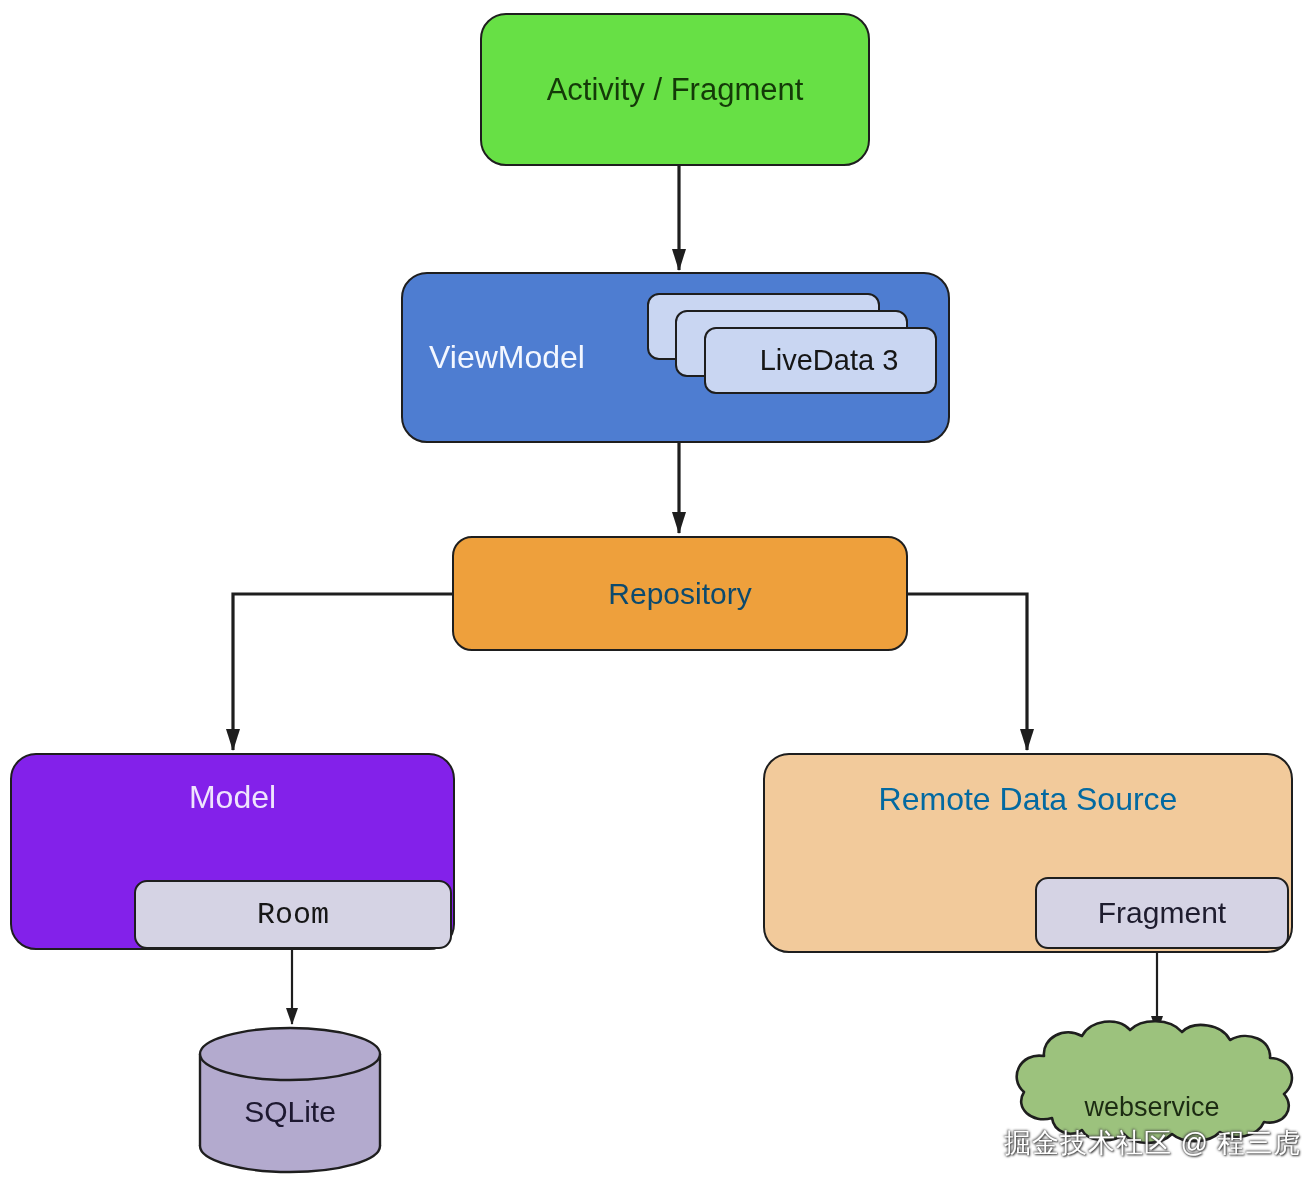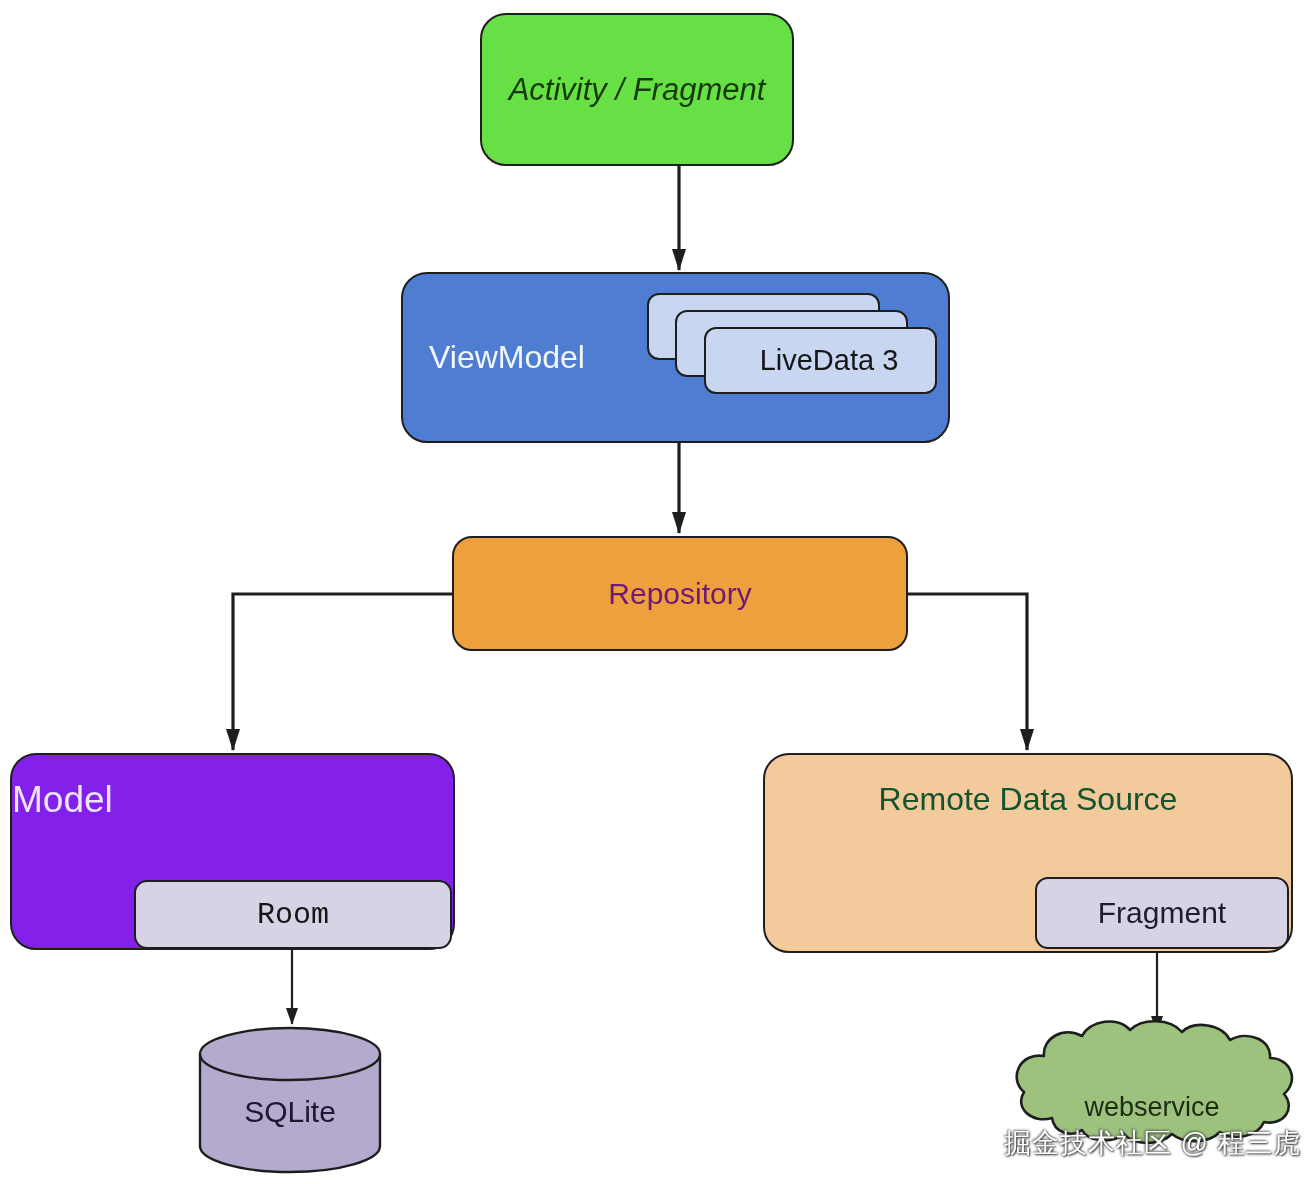--- a/index.html
+++ b/index.html
@@ -15,47 +15,47 @@
   .edge.main{stroke-width:3.2px;}
   .edge.thin{stroke-width:2.2px;}
   .cyl{fill:var(--sqlite,#B3AACE);stroke:var(--border,#1e1e1e);stroke-width:2.4px;}
   .cyl-fill{fill:var(--sqlite,#B3AACE);stroke:none;}
   .cyl-side{stroke:var(--border,#1e1e1e);stroke-width:2.4px;}
   .cloud{fill:var(--cloud,#9CC27D);stroke:var(--border,#1e1e1e);stroke-width:2.6px;stroke-linejoin:round;}
 
   .box{position:absolute;box-sizing:border-box;border:2.5px solid var(--border,#1e1e1e);}
   .flexc{display:flex;align-items:center;justify-content:center;}
 
-  .activity{left:480px;top:13px;width:314px;height:153px;background:var(--green,#67E045);
-            border-radius:26px;font-size:31px;color:#143a08;font-style:italic;}
+  .activity{left:480px;top:13px;width:390px;height:153px;background:var(--green,#67E045);
+            border-radius:26px;font-size:31px;color:#143a08;}
   .viewmodel{left:401px;top:272px;width:549px;height:171px;background:var(--blue,#4E7DD1);
              border-radius:26px;}
   .vm-label{position:absolute;left:26px;top:0;height:100%;display:flex;align-items:center;
             font-size:32px;color:#f3f7ff;}
   .card{position:absolute;width:233px;height:67px;background:var(--card,#C9D6F2);
         border:2.2px solid var(--border,#1e1e1e);border-radius:12px;box-sizing:border-box;padding-left:17px;}
   .card.back{left:244px;top:19px;}
   .card.mid{left:272px;top:36px;}
   .card.front{left:301px;top:53px;font-size:29px;color:#161616;}
 
   .repository{left:452px;top:536px;width:456px;height:115px;background:var(--orange,#EEA03C);
-              border-radius:20px;font-size:30px;color:#701a75;}
+              border-radius:20px;font-size:30px;color:#0c4a6e;}
 
   .model{left:10px;top:753px;width:445px;height:197px;background:var(--purple,#8321EA);
          border-radius:26px;}
-  .model-label{position:absolute;left:0;right:0;top:24px;text-align:left;
-               font-size:37px;color:#efe4fd;}
+  .model-label{position:absolute;left:0;right:0;top:24px;text-align:center;
+               font-size:32px;color:#efe4fd;}
   .room{position:absolute;left:122px;top:125px;width:318px;height:69px;
         background:var(--lavender,#D5D3E4);border:2.2px solid var(--border,#1e1e1e);
         border-radius:13px;box-sizing:border-box;font-size:30px;color:#161616;font-family:Liberation Mono, monospace;}
 
   .rds{left:763px;top:753px;width:530px;height:200px;background:var(--tan,#F2CA9B);
        border-radius:26px;}
   .rds-label{position:absolute;left:0;right:0;top:26px;text-align:center;
-             font-size:32px;color:#14532d;}
+             font-size:32px;color:#0369a1;}
   .retrofit{position:absolute;left:270px;top:122px;width:254px;height:72px;
             background:var(--lavender,#D5D3E4);border:2.2px solid var(--border,#1e1e1e);
             border-radius:13px;box-sizing:border-box;font-size:30px;color:#1e1c2e;}
 
   .sqlite-label{position:absolute;left:200px;top:1094px;width:180px;text-align:center;
                 font-size:30px;line-height:36px;color:#1d1830;}
   .webservice-label{position:absolute;left:1040px;top:1066px;width:224px;text-align:center;
                     font-size:27px;line-height:34px;color:#1c2b12;margin-top:24px;}
 
   .watermark{position:absolute;left:1004px;top:1126px;width:292px;

